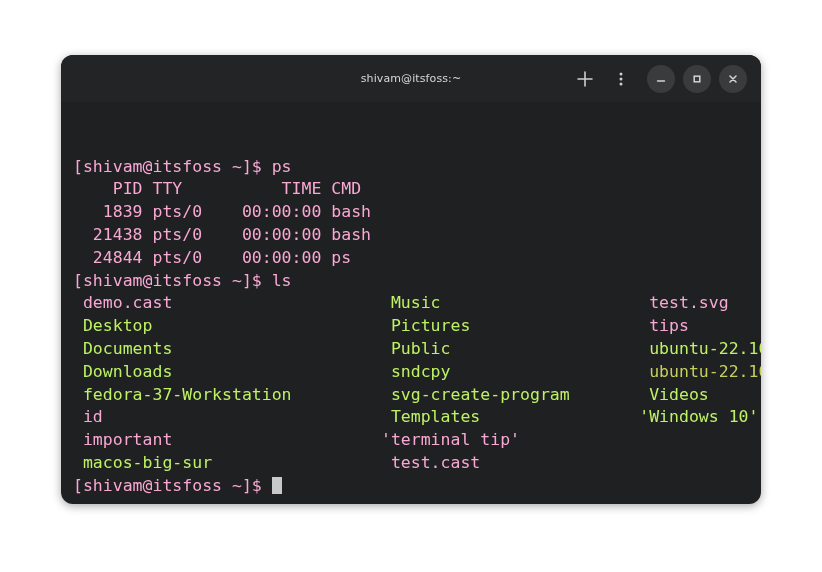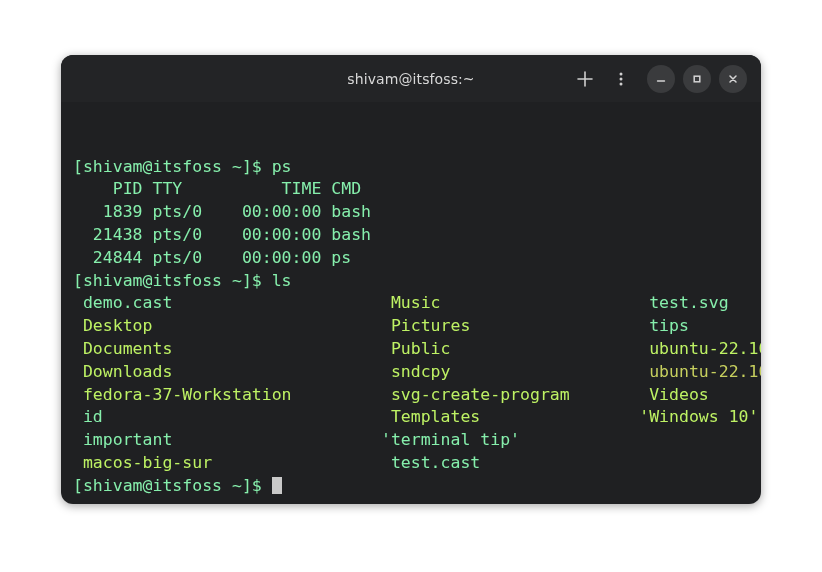--- a/index.html
+++ b/index.html
@@ -36,21 +36,21 @@
     display: flex;
     align-items: center;
     background: #232426;
   }
   .title-text {
     position: absolute;
     left: 0;
     right: 0;
     text-align: center;
     font-family: "DejaVu Sans", sans-serif;
-    font-size: 14px;
+    font-size: 11px;
     color: #d8d8d8;
     pointer-events: none;
     letter-spacing: 0.1px;
   }
   .tb-right {
     position: absolute;
     right: 14px;
     top: 0;
     height: 47px;
     display: flex;
@@ -90,21 +90,21 @@
     line-height: 22.8px;
     color: #d6d6d6;
     white-space: pre;
     overflow: hidden;
   }
   .term-line {
     padding-left: 12px;
     white-space: pre;
     height: 22.8px;
   }
-  .c-default { color: #86efac; }
+  .c-default { color: #f9a8d4; }
   .c-dir     { color: #bef264; }
   .c-special { color: #c6cf5e; }
 
   .cursor {
     display: inline-block;
     width: 10px;
     height: 17px;
     background: #c9c9c9;
     vertical-align: -3px;
   }

